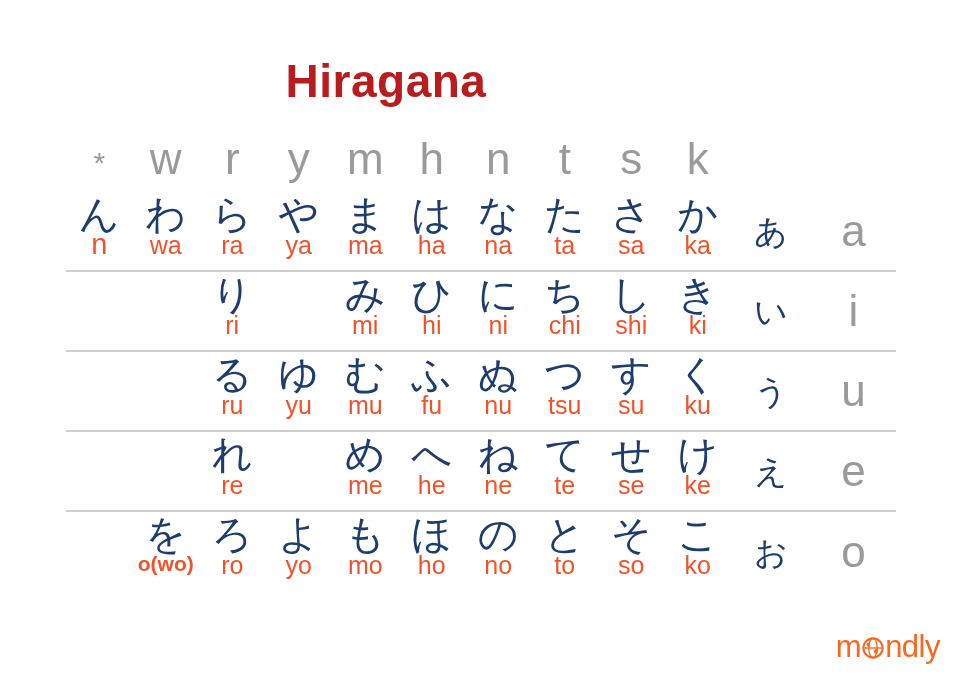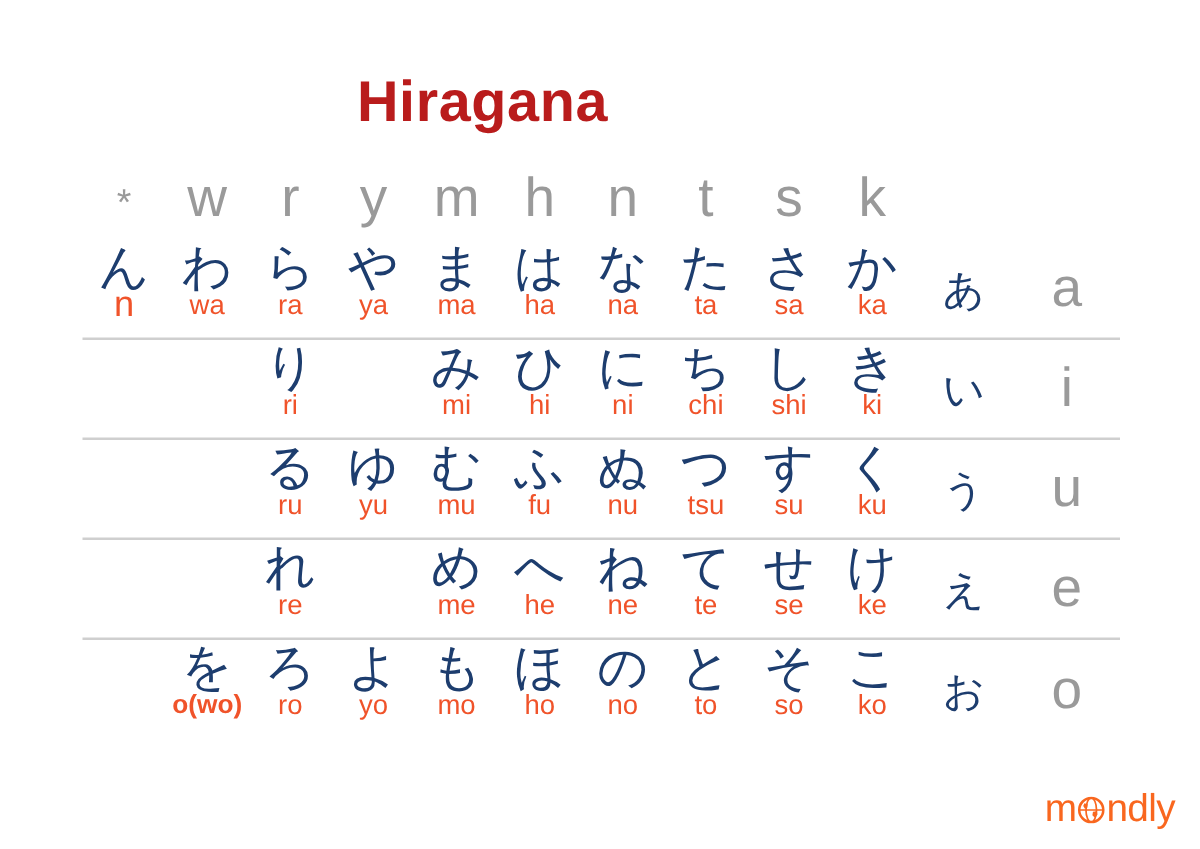--- a/index.html
+++ b/index.html
@@ -94,21 +94,21 @@
   }
 
   .kana {
     font-size: 40px;
     color: #1d3d6e;
     line-height: 1.02;
     font-family: "DejaVu Sans", "Liberation Sans", sans-serif;
     font-weight: 400;
   }
   .romaji {
-    font-size: 22px;
+    font-size: 25px;
     color: #f0532a;
     line-height: 1;
     margin-top: -2px;
     white-space: nowrap;
   }
   .romaji.big-n { font-size: 29px; margin-top: -5px; }
   .romaji.wide  { font-size: 21px; font-weight: bold; }
 
   
   .cell.vowel-kana, .cell.vowel-letter {

